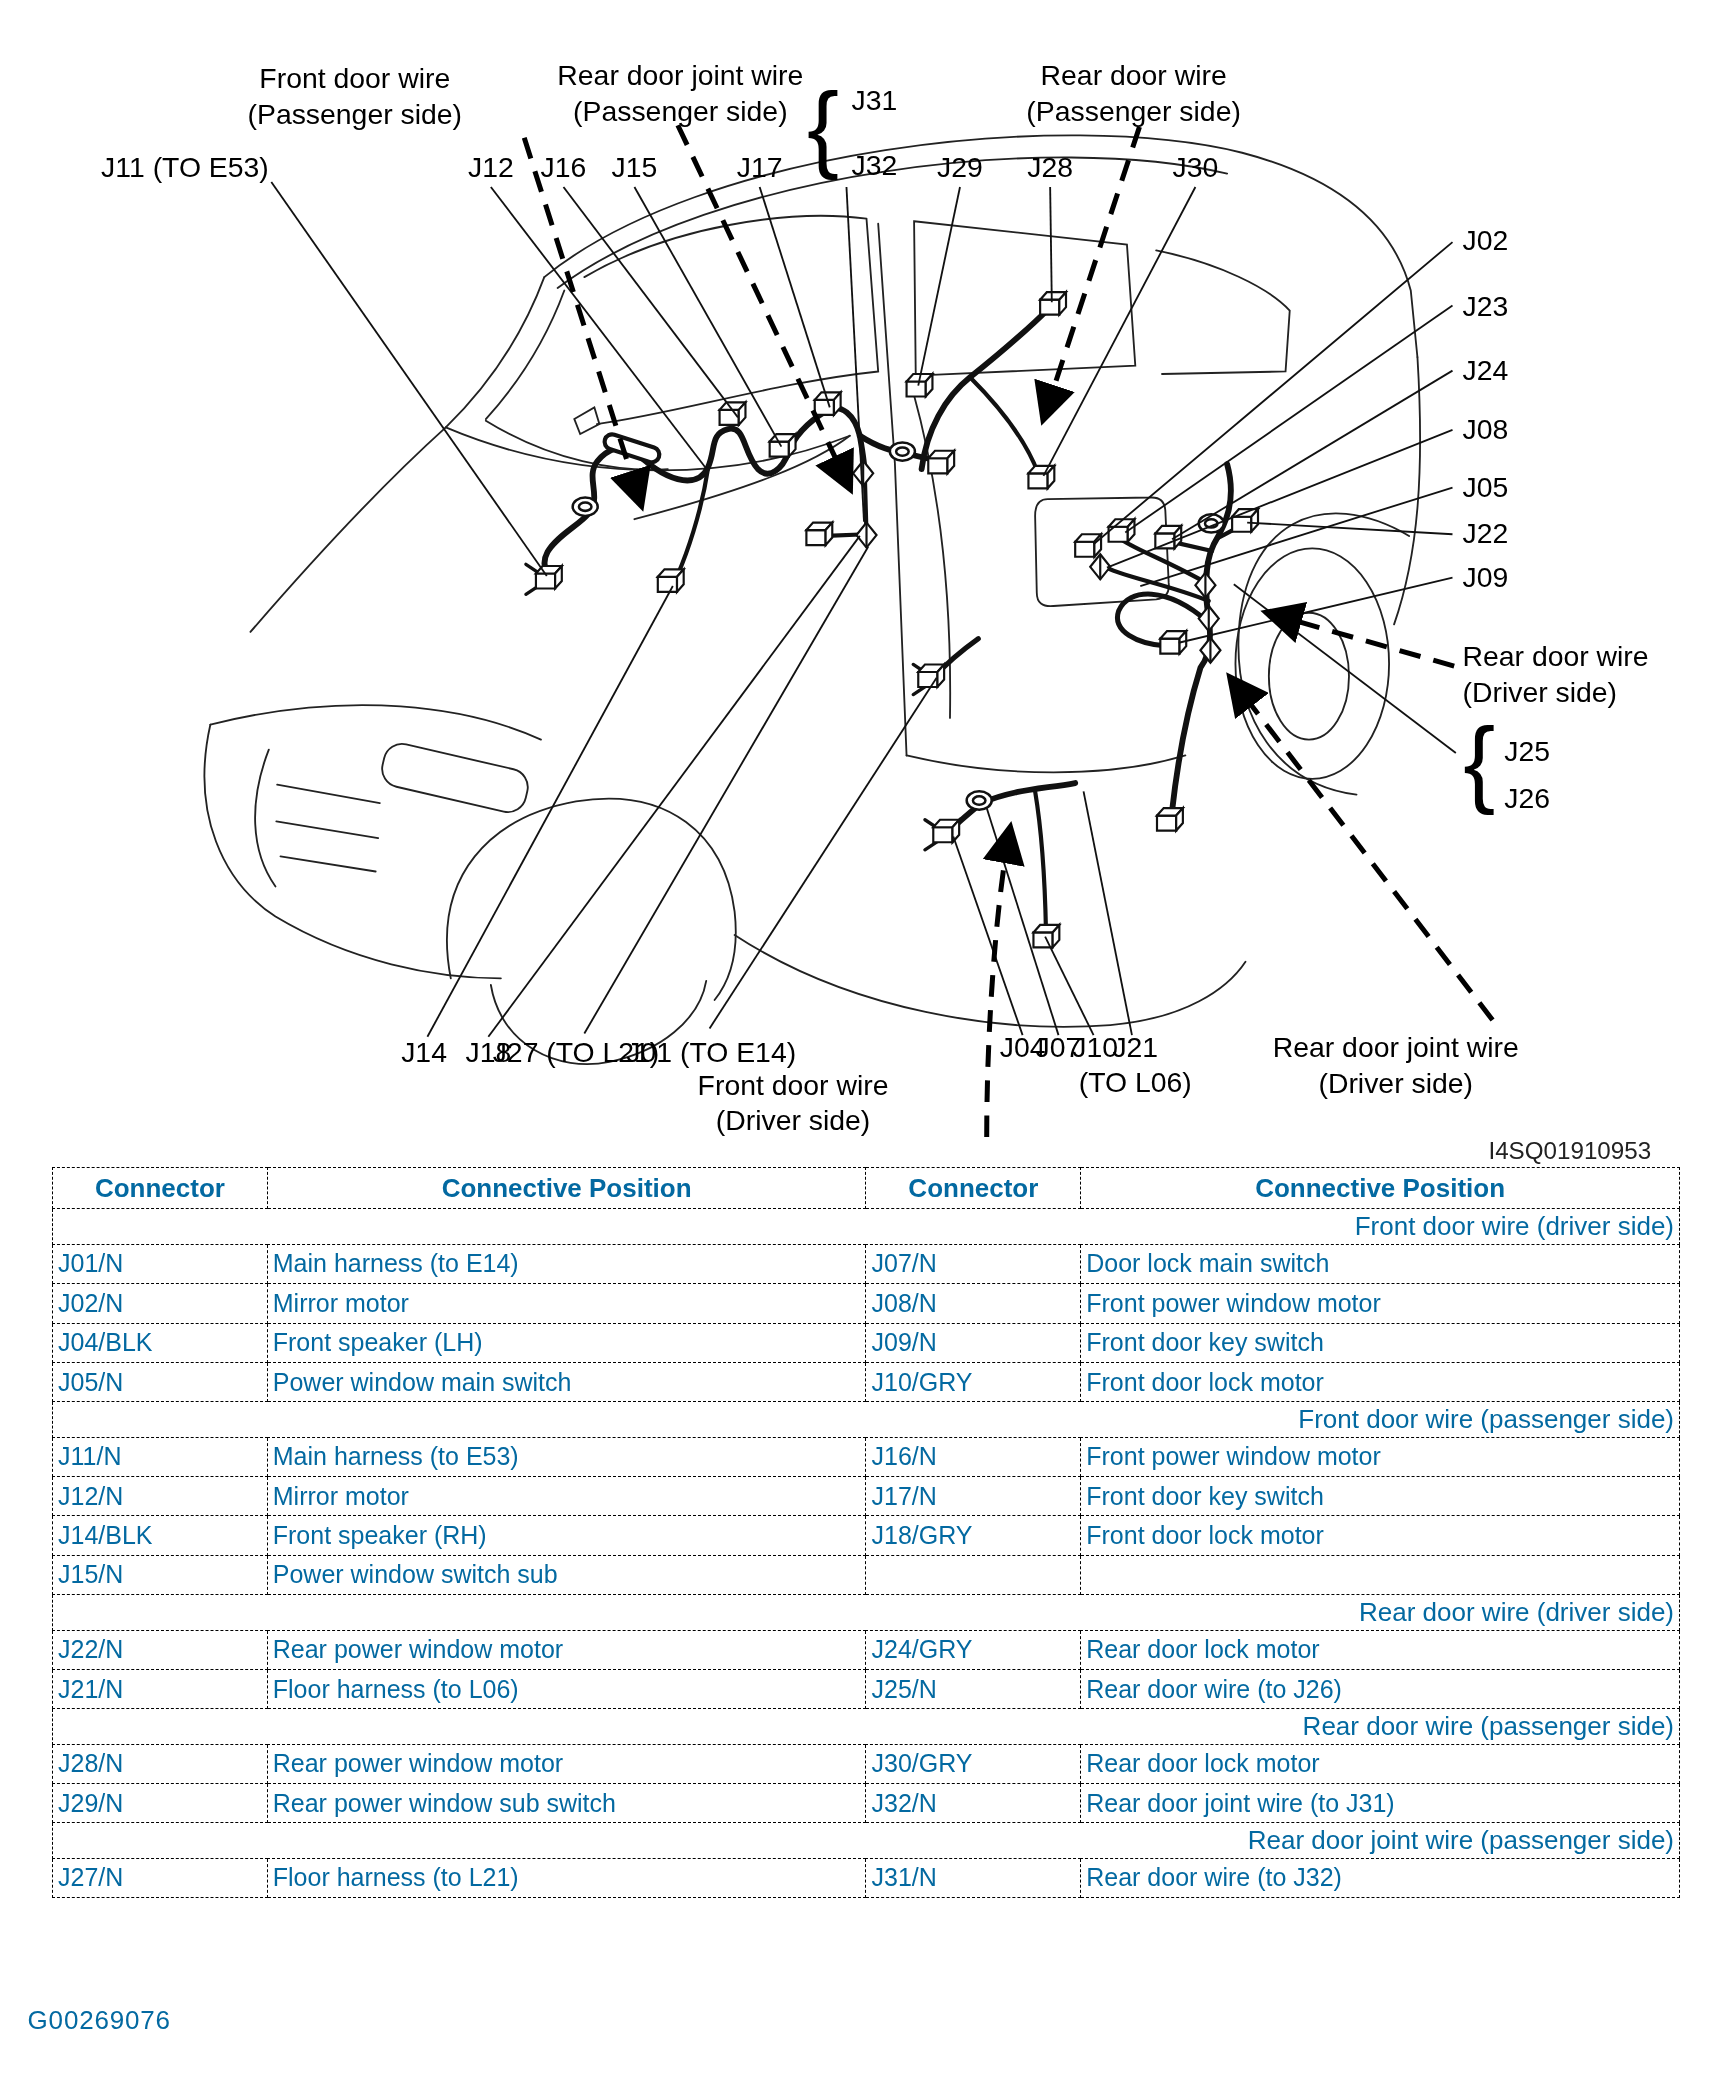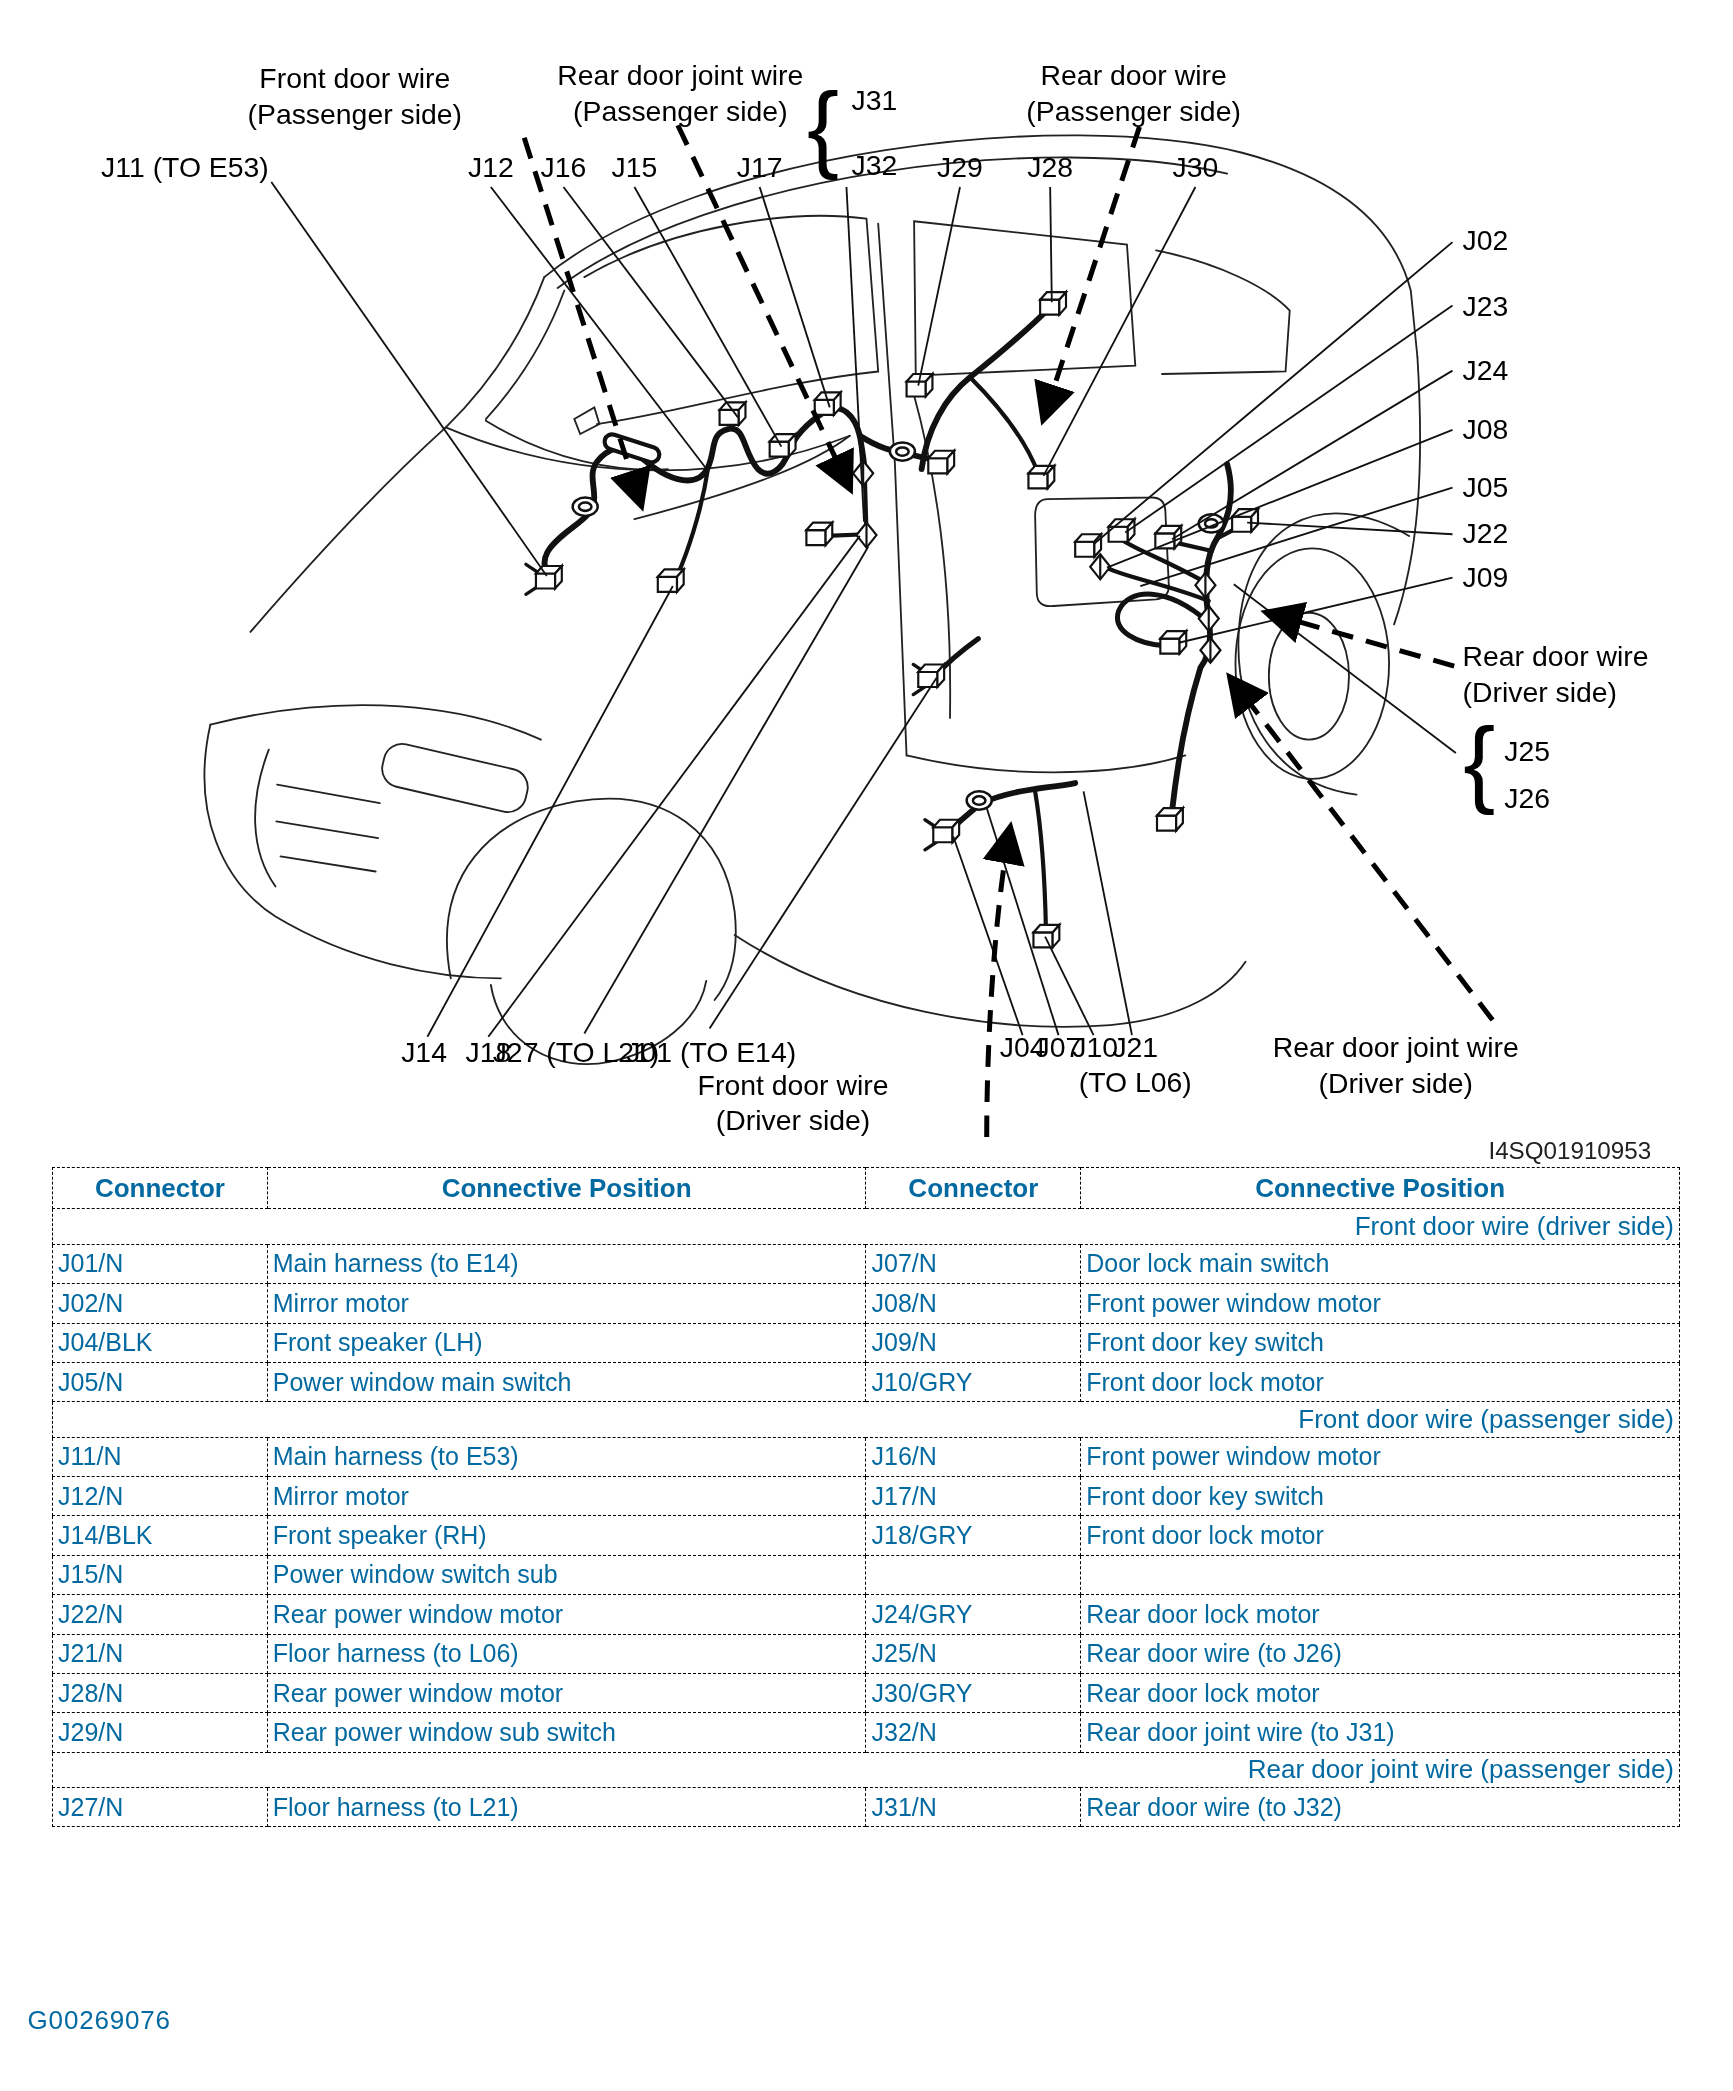--- a/index.html
+++ b/index.html
@@ -294,32 +294,38 @@
             <td class="conn-c">J18/GRY</td>
             <td class="pos-c">Front door lock motor</td>
           </tr>
           <tr>
             <td class="conn-c">J15/N</td>
             <td class="pos-c">Power window switch sub</td>
             <td class="conn-c"></td>
             <td class="pos-c"></td>
           </tr>
           <tr>
+            <td colspan="4" class="section-c">Rear door wire (driver side)</td>
+          </tr>
+          <tr>
             <td class="conn-c">J22/N</td>
             <td class="pos-c">Rear power window motor</td>
             <td class="conn-c">J24/GRY</td>
             <td class="pos-c">Rear door lock motor</td>
           </tr>
           <tr>
             <td class="conn-c">J21/N</td>
             <td class="pos-c">Floor harness (to L06)</td>
             <td class="conn-c">J25/N</td>
             <td class="pos-c">Rear door wire (to J26)</td>
           </tr>
           <tr>
+            <td colspan="4" class="section-c">Rear door wire (passenger side)</td>
+          </tr>
+          <tr>
             <td class="conn-c">J28/N</td>
             <td class="pos-c">Rear power window motor</td>
             <td class="conn-c">J30/GRY</td>
             <td class="pos-c">Rear door lock motor</td>
           </tr>
           <tr>
             <td class="conn-c">J29/N</td>
             <td class="pos-c">Rear power window sub switch</td>
             <td class="conn-c">J32/N</td>
             <td class="pos-c">Rear door joint wire (to J31)</td>

